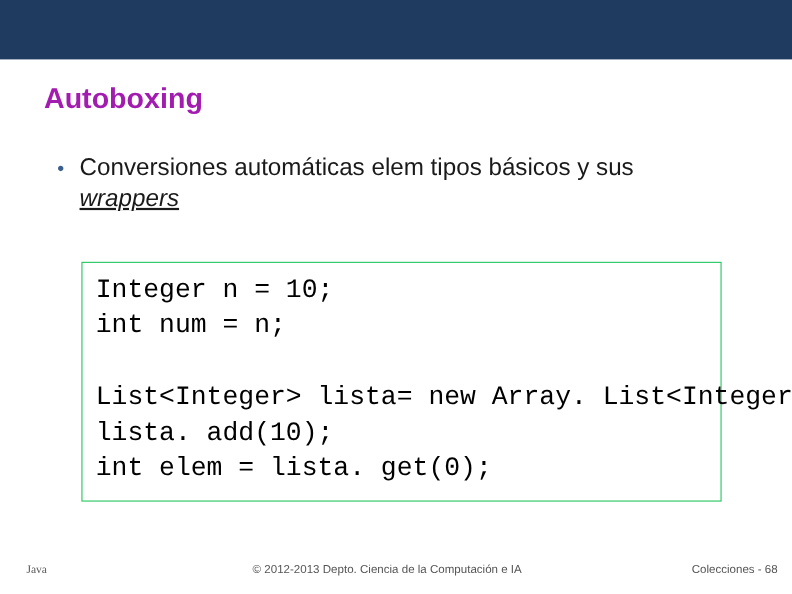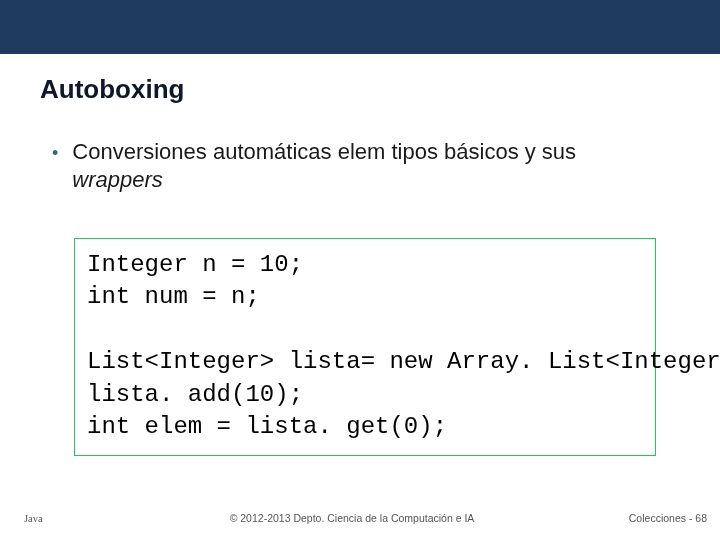--- a/index.html
+++ b/index.html
@@ -25,21 +25,21 @@
     width: 720px;
     height: 54px;
     background: #1f3b60;
   }
   .title {
     position: absolute;
     left: 40px;
     top: 74px;
     font-size: 26px;
     font-weight: bold;
-    color: #0f172a;
+    color: #a21caf;
   }
   .bullet-row {
     position: absolute;
     left: 52px;
     top: 138px;
     width: 620px;
     display: flex;
     align-items: flex-start;
     font-size: 22px;
     line-height: 1.25;
@@ -47,20 +47,21 @@
   }
   .bullet-dot {
     color: #3a5f8a;
     font-size: 18px;
     margin-right: 14px;
     margin-top: 4px;
     flex: 0 0 auto;
   }
   .bullet-text i, .bullet-text em {
     font-style: italic;
+    text-decoration: underline;
   }
   .code-box {
     position: absolute;
     left: 74px;
     top: 238px;
     width: 582px;
     border: 1px solid #22c55e;
     padding: 10px 12px 12px 12px;
     box-sizing: border-box;
     font-family: "Courier New", Courier, monospace;

